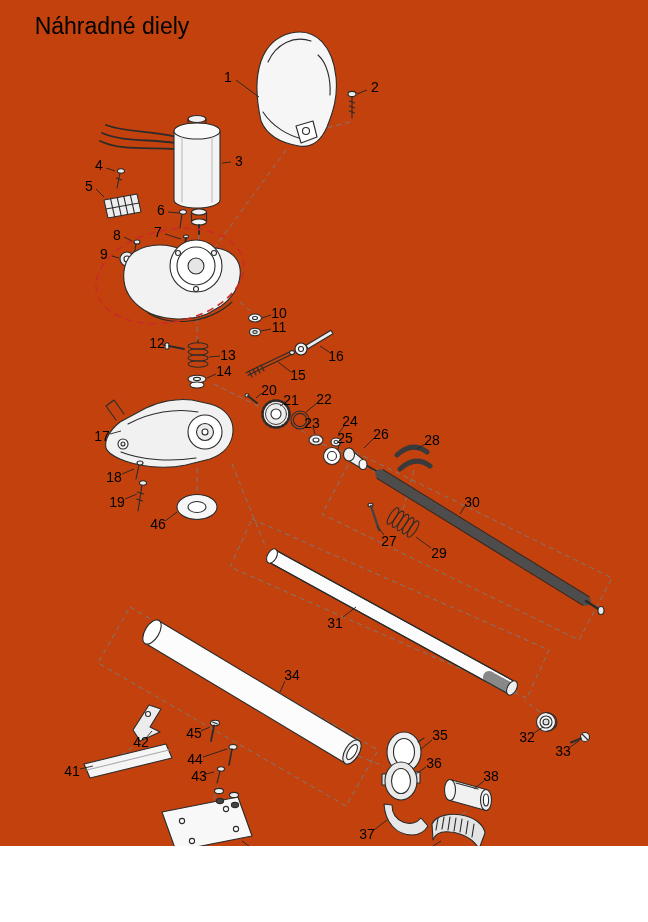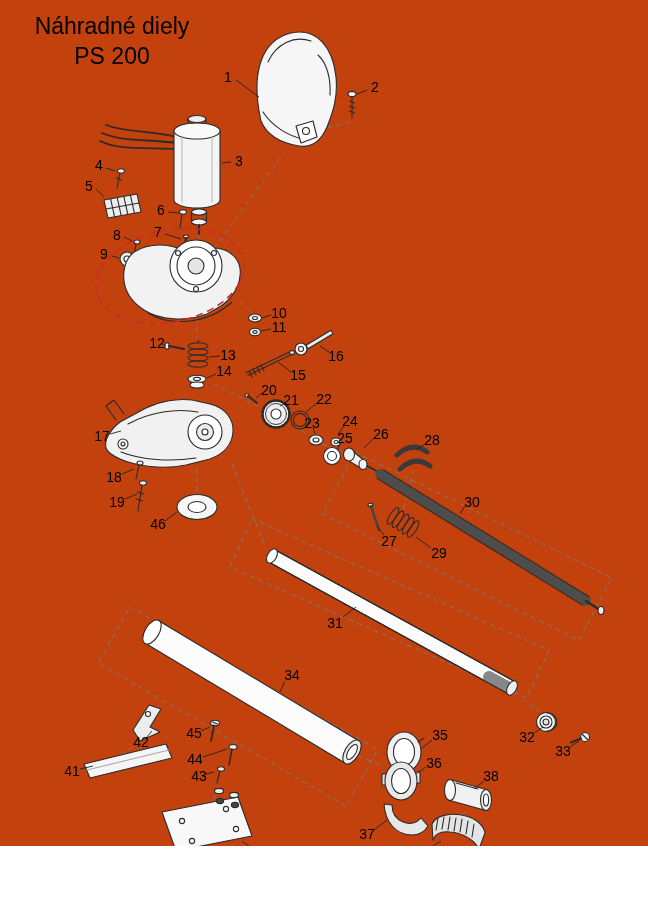--- a/index.html
+++ b/index.html
@@ -22,21 +22,20 @@
   }
   #labels-layer line{stroke:#222;stroke-width:0.9;}
 </style>
 </head>
 <body>
 
 <div class="page">
 
   <div class="title">
     <div>Náhradné diely</div>
-    <div>PS 200</div>
   </div>
 
   <svg class="diagram" id="diagram-svg" width="648" height="922" viewBox="0 0 648 922">
 
     <g class="dash">
       <polygon points="355,452 612,578 579,640 322,514"></polygon>
       <polygon points="252,519 549,650 527,698 230,567"></polygon>
       <polygon points="130,607 378,750 346,806 98,663"></polygon>
       <line x1="350" y1="122" x2="318" y2="130"></line>
       <line x1="286" y1="150" x2="210" y2="254"></line>

